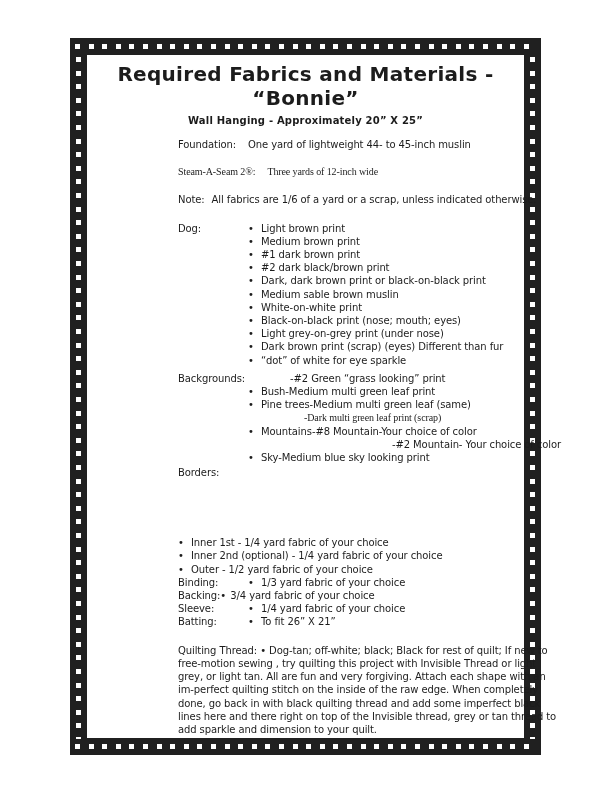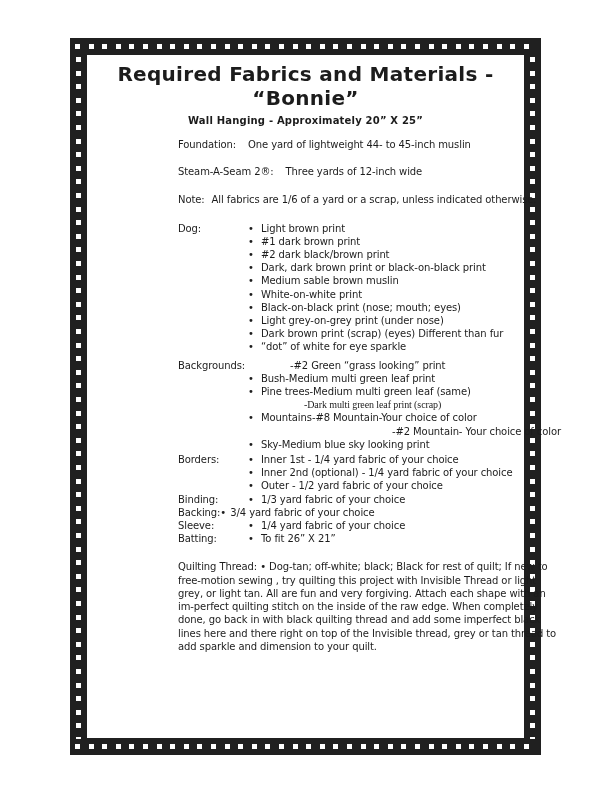--- a/index.html
+++ b/index.html
@@ -31,24 +31,24 @@
   .title-block{position:absolute;left:87px;top:62px;width:437px;text-align:center;}
   .title{font-size:20px;font-weight:bold;margin:0;letter-spacing:0.3px;}
   .subtitle{font-size:10px;font-weight:bold;margin:5px 0 0 0;letter-spacing:0.2px;}
 
   
   .doc{
     position:absolute;left:138px;top:138px;width:383px;
     font-size:10px;line-height:13.2px;letter-spacing:-0.1px;margin-left:40px;
   }
   .line{white-space:nowrap;}
-  .gap14{margin-top:14px;}
+  .gap14{margin-top:14px;font-family:Liberation Serif, serif;}
   .gap15{margin-top:15px;}
   .gap5{margin-top:5px;}
-  .gap2{margin-top:2px;}
+  .gap2{margin-top:2px;flex-direction:column;}
   .row{display:flex;align-items:flex-start;}
   .lbl{flex:0 0 70px;white-space:nowrap;}
   ul.items{list-style:none;margin:0;padding:0;flex:1 1 auto;}
   ul.items li{white-space:nowrap;}
   .blt{display:inline-block;width:13px;}
   .inline-gap{display:inline-block;width:12px;}
   .sm-gap{display:inline-block;width:7px;}
   .para{margin:15px 0 0 0;white-space:normal;width:383px;}
 </style>
 </head>
@@ -79,20 +79,21 @@
     </div>
 
     <div class="line gap15">
       <span>Note:</span><span class="sm-gap"></span><span>All fabrics are 1/6 of a yard or a scrap, unless indicated otherwise.</span>
     </div>
 
     <div class="row gap15">
       <span class="lbl">Dog:</span>
       <ul class="items">
           <li><span class="blt">•</span><span>Light brown print</span></li>
+          <li><span class="blt">•</span><span>Medium brown print</span></li>
           <li><span class="blt">•</span><span>#1 dark brown print</span></li>
           <li><span class="blt">•</span><span>#2 dark black/brown print</span></li>
           <li><span class="blt">•</span><span>Dark, dark brown print or black-on-black print</span></li>
           <li><span class="blt">•</span><span>Medium sable brown muslin</span></li>
           <li><span class="blt">•</span><span>White-on-white print</span></li>
           <li><span class="blt">•</span><span>Black-on-black print (nose; mouth; eyes)</span></li>
           <li><span class="blt">•</span><span>Light grey-on-grey print (under nose)</span></li>
           <li><span class="blt">•</span><span>Dark brown print (scrap) (eyes) Different than fur</span></li>
           <li><span class="blt">•</span><span>“dot” of white for eye sparkle</span></li>
         </ul>

